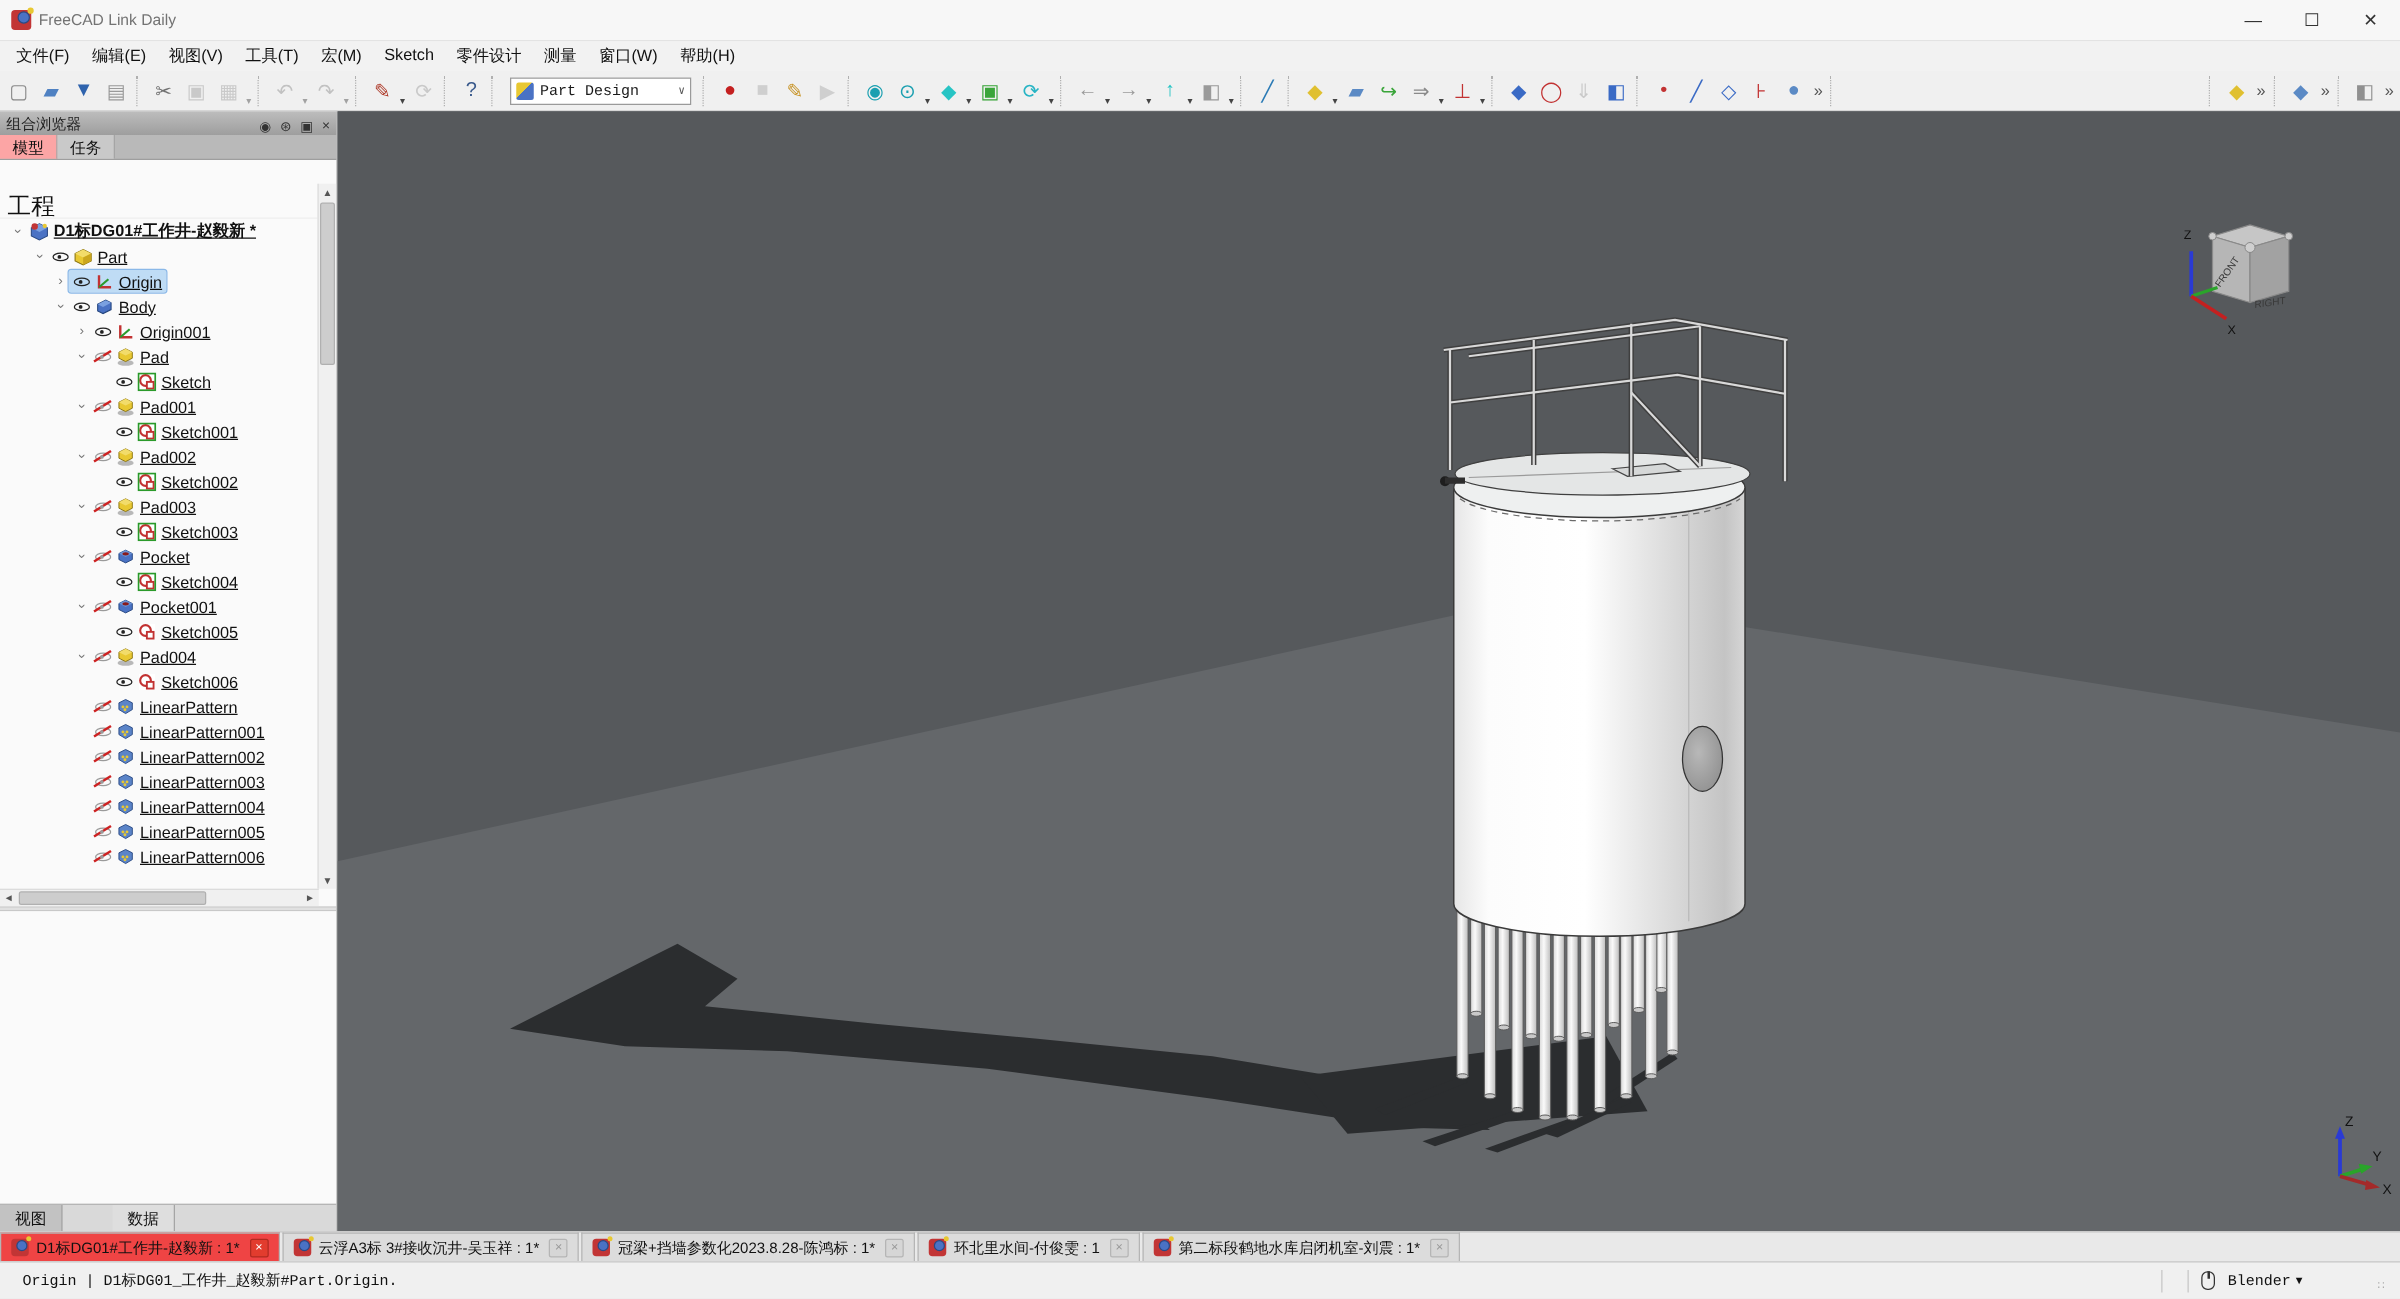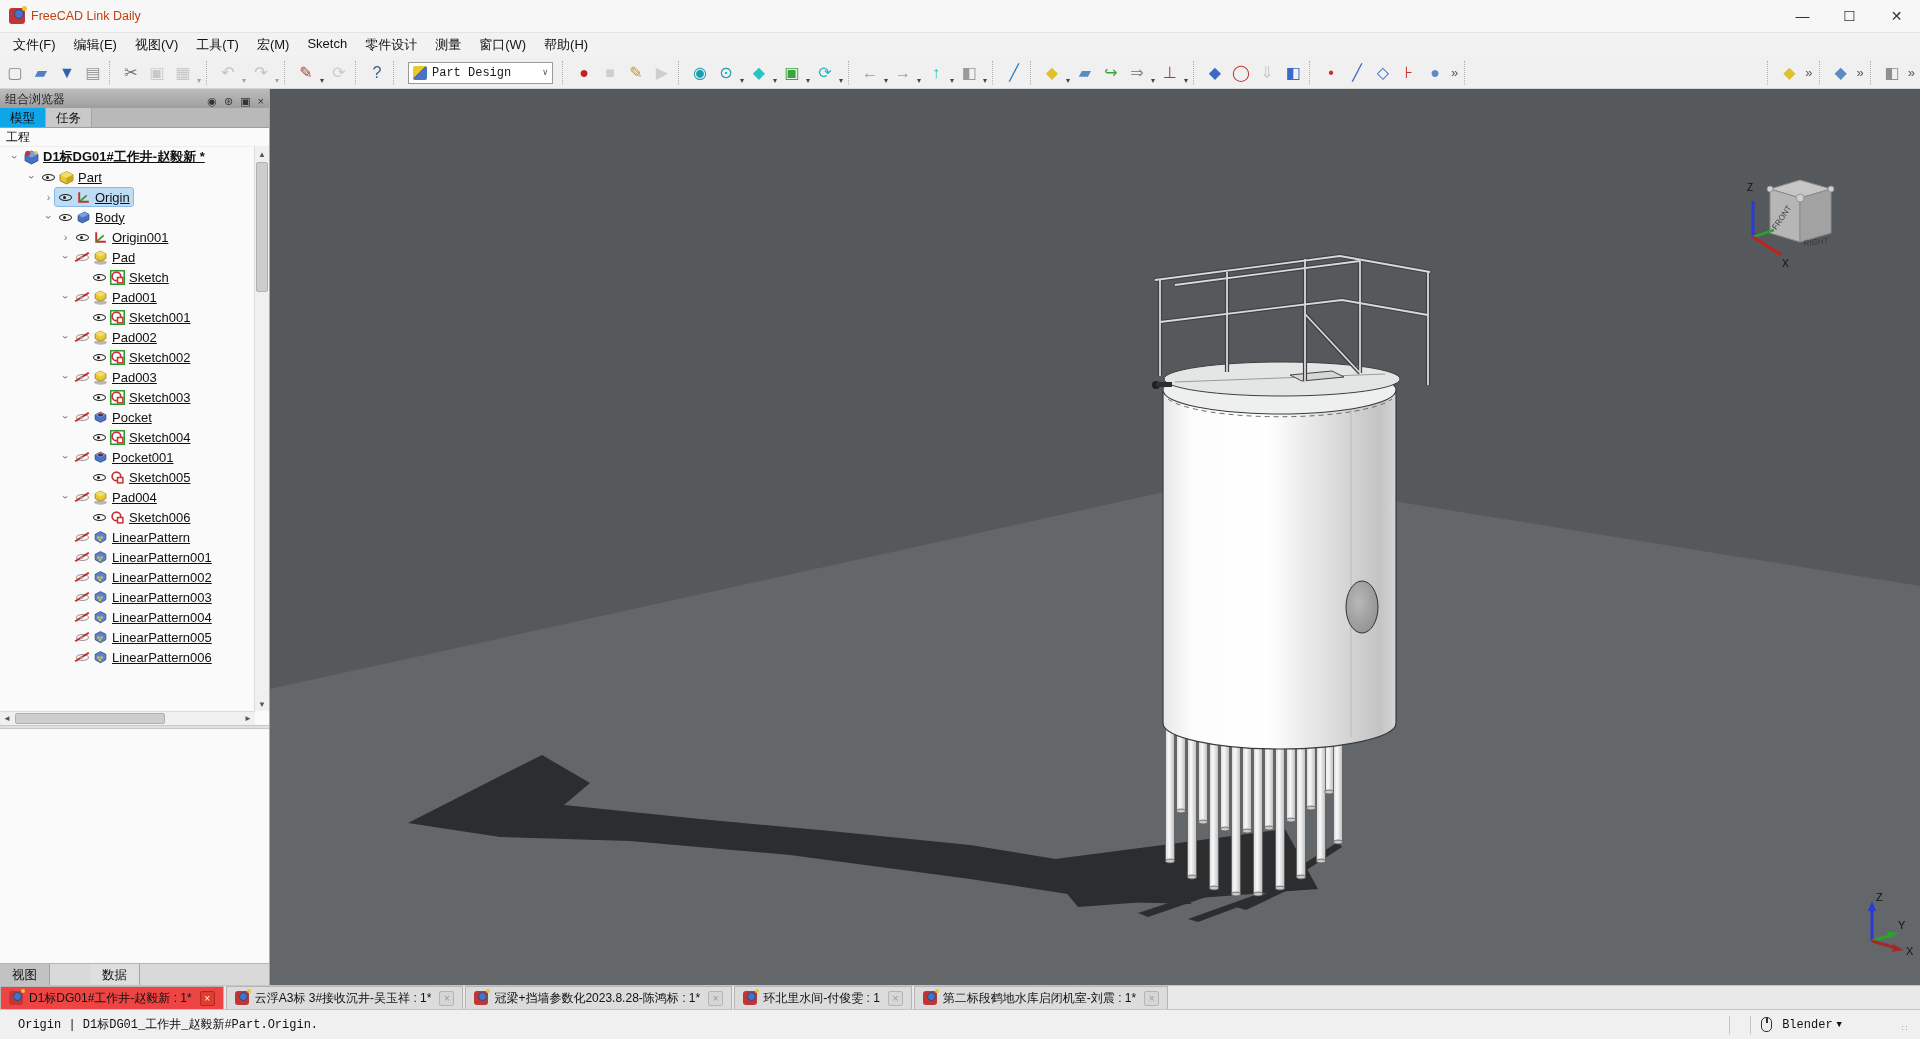--- a/index.html
+++ b/index.html
@@ -9,21 +9,21 @@
 
   
   .titlebar { position:absolute; left:0; top:0; width:1920px; height:33px;
     background:#f7f7f7; border-bottom:1px solid #e3e3e3; display:flex; align-items:center; }
   .fcicon { width:16px; height:16px; margin:0 6px 0 9px; position:relative; flex:0 0 auto;
     background:#c23535; border-radius:3px; }
   .fcicon::before { content:""; position:absolute; right:1px; top:1px; width:8px; height:8px;
     border-radius:50%; background:#4a72c4; border:1px solid #2a4a84; }
   .fcicon::after { content:""; position:absolute; right:-2px; top:-2px; width:5px; height:5px;
     border-radius:50%; background:#e8c832; }
-  .titletext { font-size:12.5px; color:#c2410c; }
+  .titletext { font-size:12.5px; color:#737373; }
   .winbtns { margin-left:auto; display:flex; height:33px; }
   .winbtn { width:47px; height:33px; display:flex; align-items:center; justify-content:center;
     font-size:14px; color:#333; }
 
   
   .menubar { position:absolute; left:0; top:33px; width:1920px; height:24px;
     background:#f2f2f2; display:flex; align-items:flex-start; padding-left:4px; }
   .menuitem { padding:3px 9px; font-size:13px; color:#111; }
 
   
@@ -46,25 +46,25 @@
   .tspacer { flex:1 1 auto; }
 
   
   .dock { position:absolute; left:0; top:89px; width:270px; height:896px;
     background:#f5f5f5; border-right:1px solid #a9a9a9; display:flex; flex-direction:column; }
   .dockhead { height:19px; background:linear-gradient(#bdbdbd,#9e9e9e); display:flex;
     align-items:flex-end; padding:0 5px; font-size:12px; color:#222; flex:0 0 auto; }
   .dockhead .hicons { margin-left:auto; display:flex; gap:7px; font-size:11px; color:#333; }
   .docktabs { height:20px; background:#b9b9b9; display:flex; flex:0 0 auto; border-bottom:1px solid #9e9e9e;}
   .docktab { padding:2px 10px; font-size:12.5px; background:#c9c9c9; border-right:1px solid #a5a5a5; color:#111;}
-  .docktab.active { background:#0ea5e9; }
+  .docktab.active { background:#fca5a5; }
 
   .treewrap { flex:0 0 auto; height:597px; background:#fafafa; position:relative; overflow:hidden; }
-  .treehdr { height:19px; line-height:19px; padding-left:6px; font-size:12px; color:#111;
-    border-bottom:1px solid #eee; }
+  .treehdr { height:19px; line-height:19px; padding-left:6px; font-size:19px; color:#111;
+    border-bottom:1px solid #eee;margin-top:28px; }
   .trow { height:20px; display:flex; align-items:center; white-space:nowrap; }
   .trow .hl { display:flex; align-items:center; height:18px; padding:0 3px; border-radius:2px; }
   .trow.sel .hl { background:#bfdcf5; outline:1px solid #8ab8e8; }
   .exp { width:13px; font-size:11px; color:#777; display:inline-block; text-align:center;
     transform-origin:50% 50%; flex:0 0 auto;}
   .exp.open { transform:rotate(90deg); }
   .eye { width:15px; height:14px; position:relative; margin-right:3px; flex:0 0 auto;}
   .eye::before { content:""; position:absolute; left:1px; top:4px; width:11px; height:5px;
     border:1px solid #222; border-radius:50%; }
   .eye::after { content:""; position:absolute; left:5px; top:6px; width:3px; height:3px;

